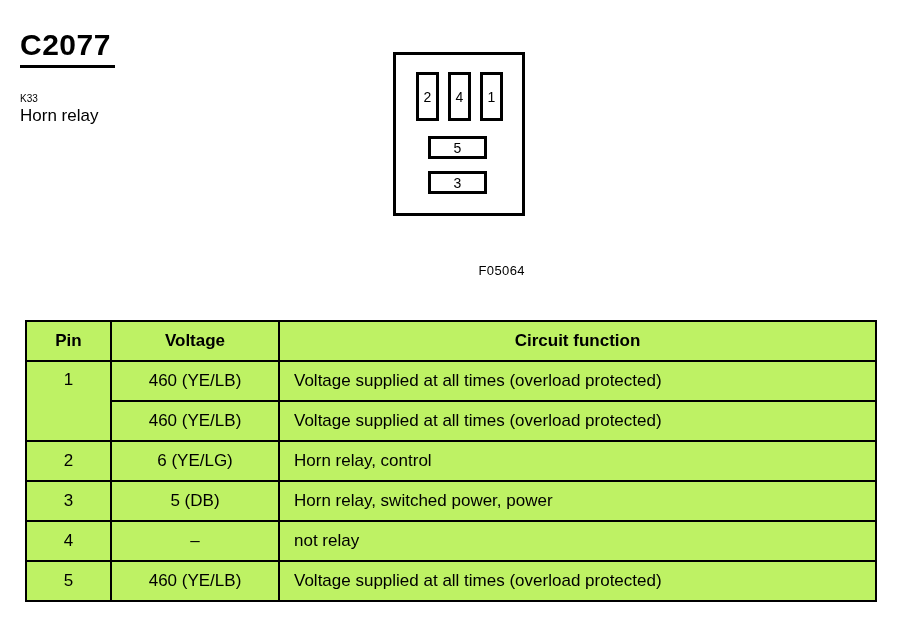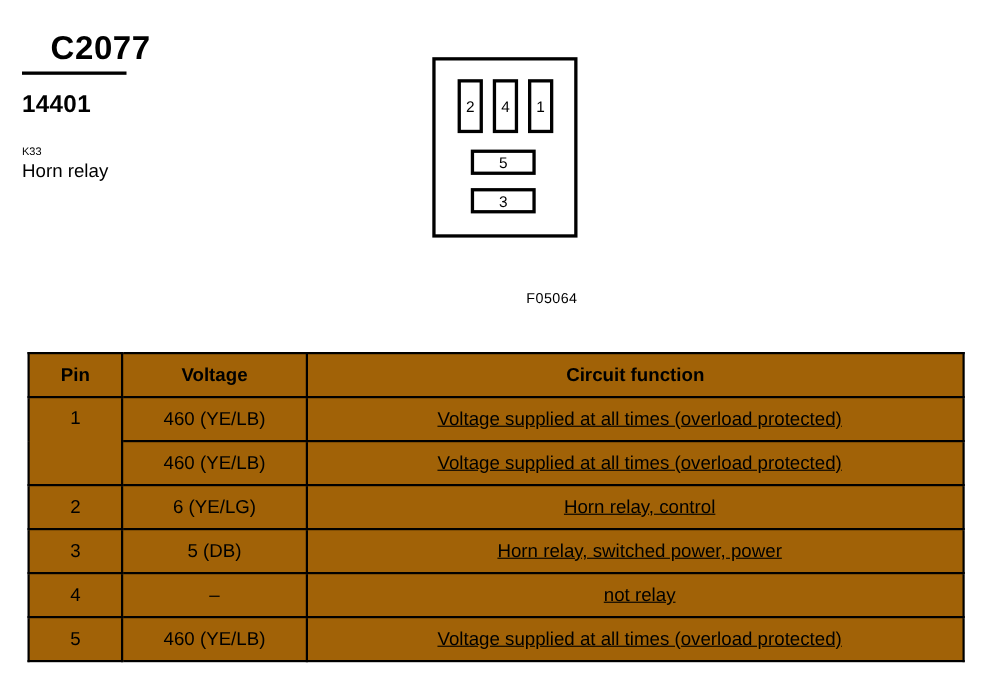--- a/index.html
+++ b/index.html
@@ -23,21 +23,20 @@
     left: 20px;
     top: 28px;
     width: 330px;
   }
   #connector-id {
     font-size: 30px;
     font-weight: bold;
     letter-spacing: 0.5px;
     line-height: 34px;
     display: inline-block;
-    margin-left: 26px;
   }
   #connector-id-rule {
     width: 95px;
     height: 3px;
     background: #000;
     margin-top: 3px;
     margin-bottom: 14px;
   }
   #part-number {
     font-size: 22px;
@@ -123,52 +122,50 @@
   #pinout-table col.col-circuit  { width: 168px; }
   #pinout-table col.col-function { width: 597px; }
 
   #pinout-table th,
   #pinout-table td {
     border: 2px solid #000;
     height: 38px;
     font-size: 17px;
     font-weight: normal;
     padding: 0 6px;
-    background: #a16207;
+    background: #bef264;
   }
   #pinout-table th {
     font-weight: bold;
     text-align: center;
     height: 38px;
   }
   #pinout-table td.cell-pin,
   #pinout-table td.cell-circuit {
     text-align: center;
   }
   #pinout-table td.cell-function {
-    text-align: center;
+    text-align: left;
     padding-left: 14px;
-    text-decoration: underline;
   }
   #pinout-table td.cell-pin-span {
     vertical-align: top;
     padding-top: 8px;
   }
   
   #pinout-table tr.subrow-continued td {
     border-top-width: 2px;
   }
 </style>
 </head>
 <body>
 
 <div id="header-block">
   <div id="connector-id">C2077</div>
   <div id="connector-id-rule"></div>
-  <div id="part-number">14401</div>
   <div id="component-code">K33</div>
   <div id="component-name">Horn relay</div>
 </div>
 
 <div id="connector-figure">
   <div id="connector-body"></div>
 
   <div class="cavity cavity-vertical" id="cavity-2">
     <span>2</span>
   </div>

